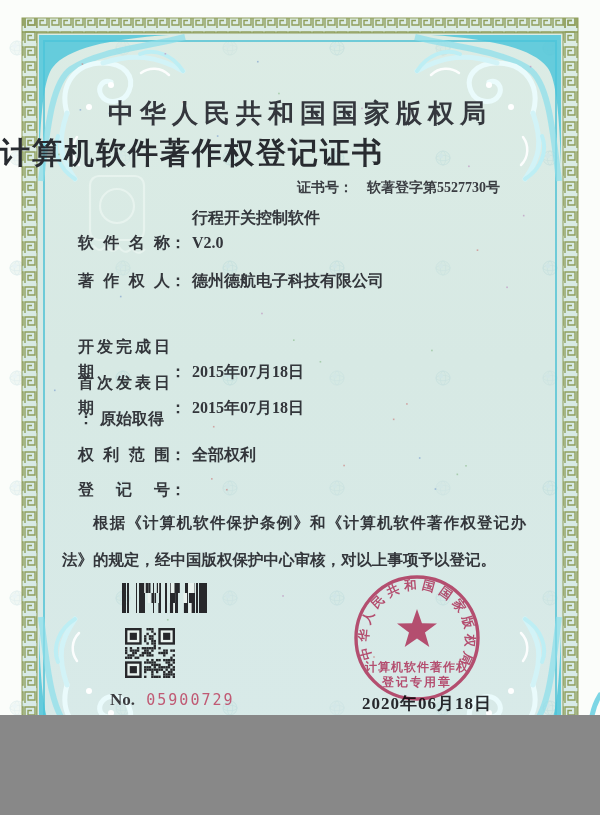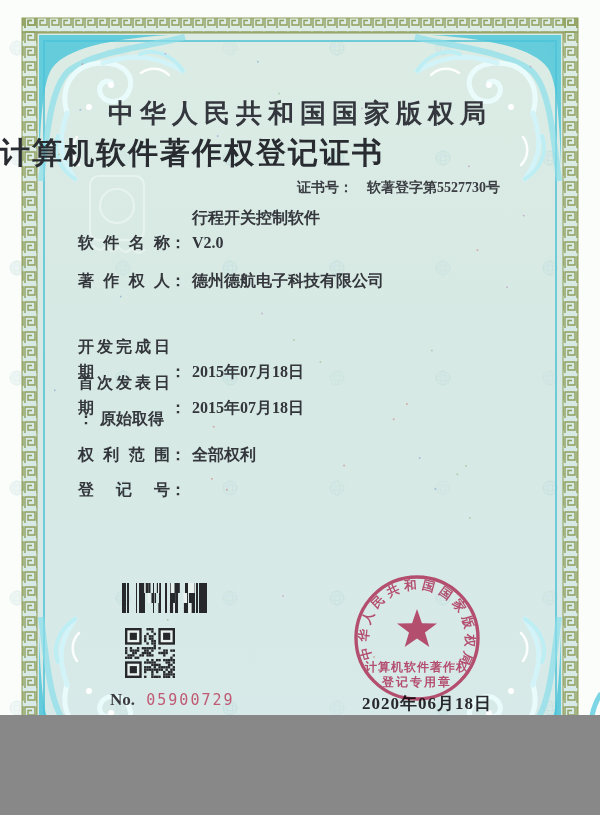--- a/index.html
+++ b/index.html
@@ -260,20 +260,21 @@
       <span class="field-label">权利范围</span>
       <span class="field-colon">：</span>
       <span class="field-value">全部权利</span>
     </div>
 
     <div class="field-row" style="top:477px">
       <span class="field-label">登记号</span>
       <span class="field-colon">：</span>
     </div>
 
+    <div class="statement">根据《计算机软件保护条例》和《计算机软件著作权登记办法》的规定，经中国版权保护中心审核，对以上事项予以登记。</div>
 
     <div class="barcode-wrap">
       <svg id="barcode-svg" width="85" height="30" viewBox="0 0 85 30">
           <rect x="0" y="0" width="4" height="30" fill="#27282b"></rect>
           <rect x="5" y="0" width="2" height="30" fill="#27282b"></rect>
           <rect x="14" y="0" width="1" height="30" fill="#27282b"></rect>
           <rect x="17" y="0" width="3" height="30" fill="#27282b"></rect>
           <rect x="20" y="0" width="3" height="30" fill="#27282b"></rect>
           <rect x="31" y="0" width="1" height="30" fill="#27282b"></rect>
           <rect x="37" y="0" width="2" height="30" fill="#27282b"></rect>

